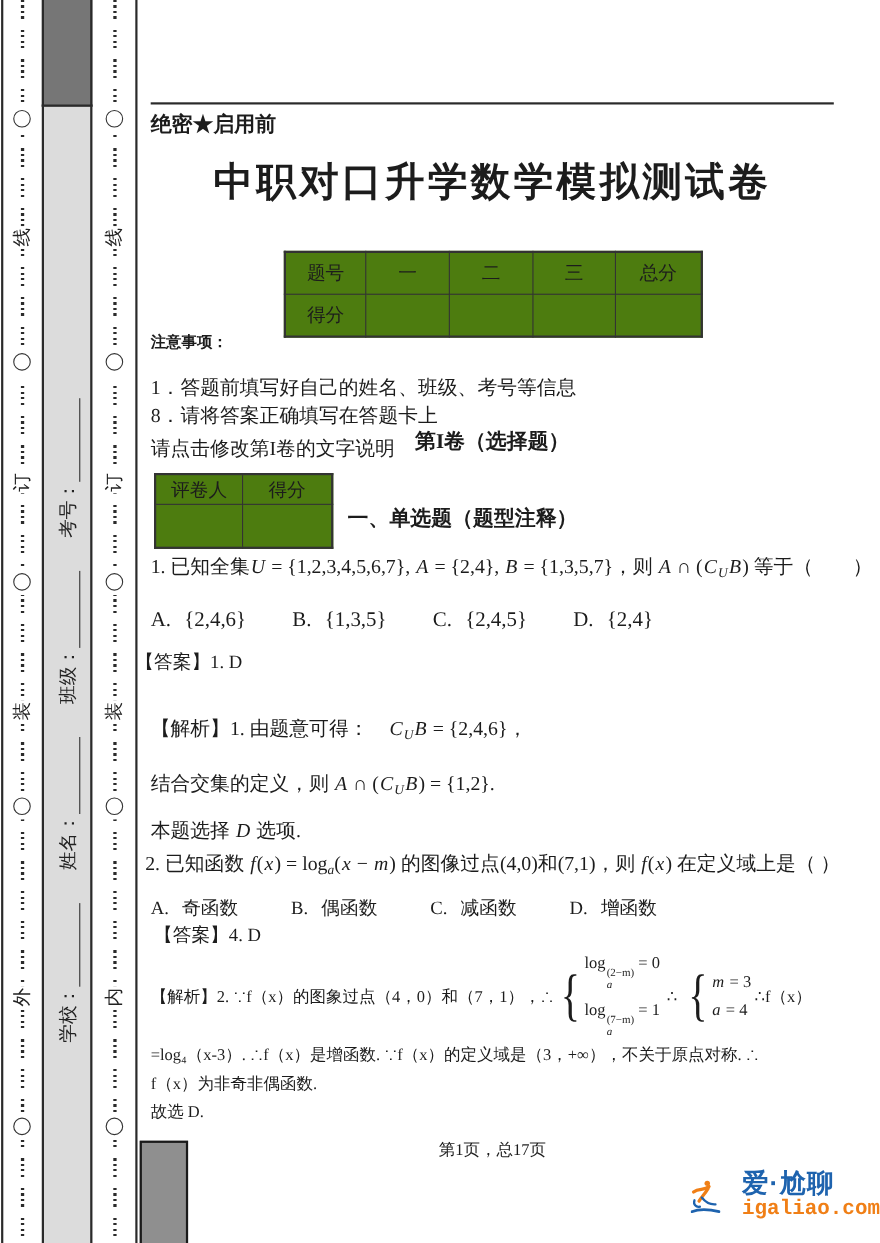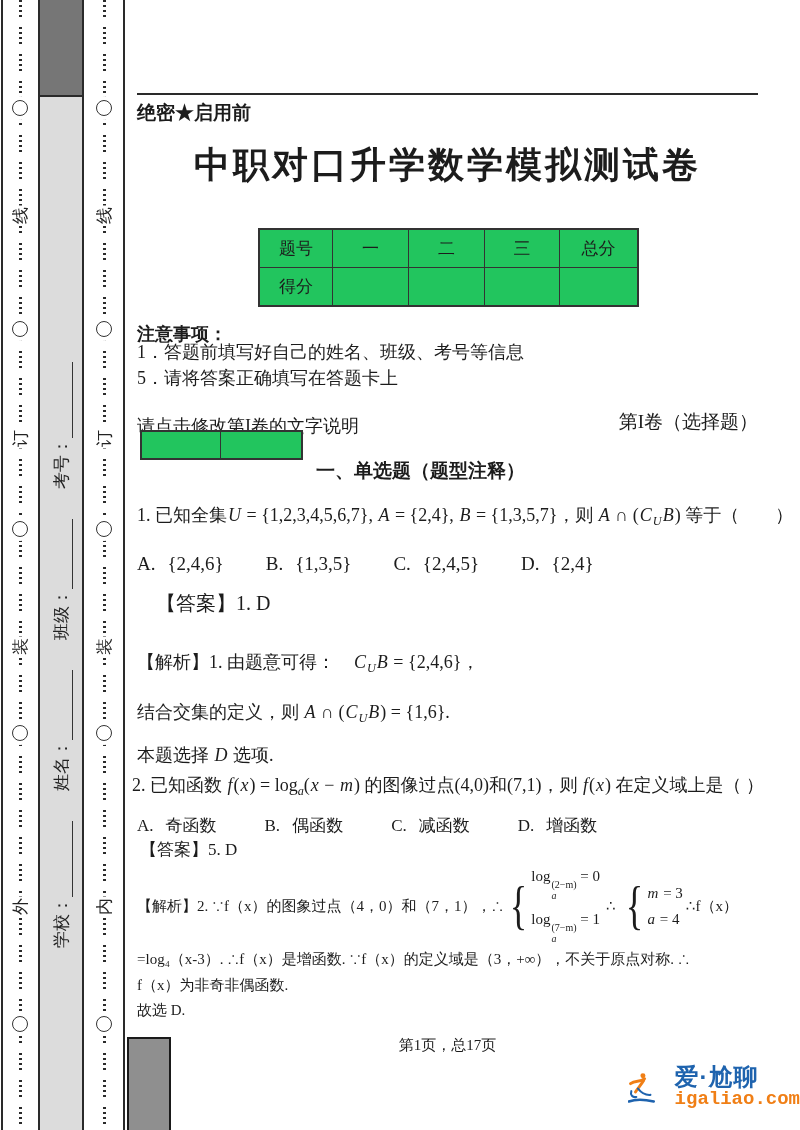--- a/index.html
+++ b/index.html
@@ -42,51 +42,51 @@
   .fld{display:inline-flex;align-items:flex-end}
   .blank{display:inline-block;height:1em;border-bottom:1.5px solid #333}
   .w76{width:76px}.w70{width:70px}
 
   
   .rule{position:absolute;left:137px;top:93px;width:621px;height:2px;background:#2a2a2a}
   .classification{position:absolute;left:137px;top:100px;font-size:19px;font-weight:bold}
   .exam-title{position:absolute;left:137px;top:141px;width:621px;text-align:center;
     font-size:36px;font-weight:bold;letter-spacing:3px;white-space:nowrap}
 
-  table.tbl{border-collapse:collapse;position:absolute;background:#22c55e}
+  table.tbl{border-collapse:collapse;position:absolute;background:#4d7c0f}
   table.tbl td{border:1.5px solid #333;text-align:center;vertical-align:middle;padding:0;font-size:17px}
   .tbl-score{left:258px;top:228px;border:2px solid #333}
   .tbl-score td{height:37px}
   .tbl-score td:nth-child(1){width:72px}
   .tbl-score td:nth-child(2){width:75px}
   .tbl-score td:nth-child(3){width:75px}
   .tbl-score td:nth-child(4){width:74px}
   .tbl-score td:nth-child(5){width:77px}
   .tbl-grader{left:140px;top:430px;border:2px solid #333}
   .tbl-grader td{font-size:16px}
   .tbl-grader td:nth-child(1){width:78px}
   .tbl-grader td:nth-child(2){width:80px}
   .tbl-grader tr:nth-child(1) td{height:26px}
   .tbl-grader tr:nth-child(2) td{height:38px}
 
-  .notes-title{position:absolute;left:137px;top:322px;font-size:18px;font-weight:600}
+  .notes-title{position:absolute;left:137px;top:302px;font-size:14px;font-weight:600}
   .note-item1{position:absolute;left:137px;top:340px;font-size:18px}
   .note-item2{position:absolute;left:137px;top:366px;font-size:18px}
-  .volume-heading{position:absolute;left:137px;top:409px;width:621px;text-align:right;
-    font-size:19px;font-weight:normal}
-  .edit-hint{position:absolute;left:137px;top:414px;font-size:18px}
+  .volume-heading{position:absolute;left:137px;top:388px;width:621px;text-align:center;
+    font-size:19px;font-weight:bold}
+  .edit-hint{position:absolute;left:137px;top:396px;font-size:18px}
   .subsection-heading{position:absolute;left:316px;top:458px;font-size:19px;font-weight:bold}
 
   .mline{position:absolute;white-space:nowrap}
   .q1-stem{left:137px;top:503px;font-size:18px}
   .opts-row{position:absolute;display:flex;white-space:nowrap}
   .q1-opts{left:137px;top:553px;font-size:19px;gap:42px}
   .q2-opts{left:137px;top:814px;font-size:17px;gap:48px}
   .opt .lbl{margin-right:12px}
-  .q1-answer{position:absolute;left:156px;top:590px;font-size:20px}
+  .q1-answer{position:absolute;left:123px;top:590px;font-size:17px}
   .q1-a1{left:137px;top:650px;font-size:18px}
   .q1-a2{left:137px;top:700px;font-size:18px}
   .q1-a3{left:137px;top:743px;font-size:18px}
   .q2-stem{left:132px;top:773px;font-size:18px}
   .q2-answer{position:absolute;left:140px;top:838px;font-size:17px}
 
   .it{font-style:italic;padding:0 1px}
   .sb{font-size:0.68em;vertical-align:-0.3em;font-style:italic}
   .stk{display:inline-flex;flex-direction:column;align-items:flex-start;
     font-size:10px;line-height:1.15;vertical-align:-7px;margin-left:1px}
@@ -188,56 +188,60 @@
     <td></td>
     <td></td>
     <td></td>
     <td></td>
   </tr>
 </tbody>
   </table>
 
 <div class="notes-title">注意事项：</div>
 <div class="note-item1">1．答题前填写好自己的姓名、班级、考号等信息</div>
-<div class="note-item2">5．请将答案正确填写在答题卡上</div>
+<div class="note-item2">8．请将答案正确填写在答题卡上</div>
 
 <div class="volume-heading">第I卷（选择题）</div>
 <div class="edit-hint">请点击修改第I卷的文字说明</div>
 
 <table class="tbl tbl-grader">
   <tbody>
+      <tr>
+    <td>评卷人</td>
+    <td>得分</td>
+  </tr>
   <tr>
     <td></td>
     <td></td>
   </tr>
 </tbody>
   </table>
 
 <div class="subsection-heading">一、单选题（题型注释）</div>
 
 <div class="mline q1-stem"><span>1. 已知全集</span><span class="it">U</span><span> = {1,2,3,4,5,6,7}, </span><span class="it">A</span><span> = {2,4}, </span><span class="it">B</span><span> = {1,3,5,7}，则 </span><span class="it">A</span><span> ∩ (</span><span class="it">C</span><span class="sb">U</span><span class="it">B</span><span>) 等于（　　）</span></div>
 <div class="opts-row q1-opts">
   <span class="opt"><span class="lbl">A.</span><span>{2,4,6}</span></span>
   <span class="opt"><span class="lbl">B.</span><span>{1,3,5}</span></span>
   <span class="opt"><span class="lbl">C.</span><span>{2,4,5}</span></span>
   <span class="opt"><span class="lbl">D.</span><span>{2,4}</span></span>
 </div>
 <div class="q1-answer">【答案】1. D</div>
 <div class="mline q1-a1"><span>【解析】1. 由题意可得：　</span><span class="it">C</span><span class="sb">U</span><span class="it">B</span><span> = {2,4,6}，</span></div>
-<div class="mline q1-a2"><span>结合交集的定义，则 </span><span class="it">A</span><span> ∩ (</span><span class="it">C</span><span class="sb">U</span><span class="it">B</span><span>) = {1,6}.</span></div>
+<div class="mline q1-a2"><span>结合交集的定义，则 </span><span class="it">A</span><span> ∩ (</span><span class="it">C</span><span class="sb">U</span><span class="it">B</span><span>) = {1,2}.</span></div>
 <div class="mline q1-a3"><span>本题选择 </span><span class="it">D</span><span> 选项.</span></div>
 
 <div class="mline q2-stem"><span>2. 已知函数 </span><span class="it">f</span><span>(</span><span class="it">x</span><span>) = log</span><span class="sb">a</span><span>(</span><span class="it">x</span><span> − </span><span class="it">m</span><span>) 的图像过点(4,0)和(7,1)，则 </span><span class="it">f</span><span>(</span><span class="it">x</span><span>) 在定义域上是（ ）</span></div>
 <div class="opts-row q2-opts">
   <span class="opt"><span class="lbl">A.</span><span>奇函数</span></span>
   <span class="opt"><span class="lbl">B.</span><span>偶函数</span></span>
   <span class="opt"><span class="lbl">C.</span><span>减函数</span></span>
   <span class="opt"><span class="lbl">D.</span><span>增函数</span></span>
 </div>
-<div class="q2-answer">【答案】5. D</div>
+<div class="q2-answer">【答案】4. D</div>
 
 <div class="q2-analysis-row">
   <span>【解析】2. ∵f（x）的图象过点（4，0）和（7，1），∴</span>
   <span class="sys">
     <span class="brace">{</span>
     <span class="eqs">
       <span class="mline-inline"><span>log</span><span class="stk">
             <span>(2−m)</span>
             <span>a</span>
           </span><span> = 0</span></span>

